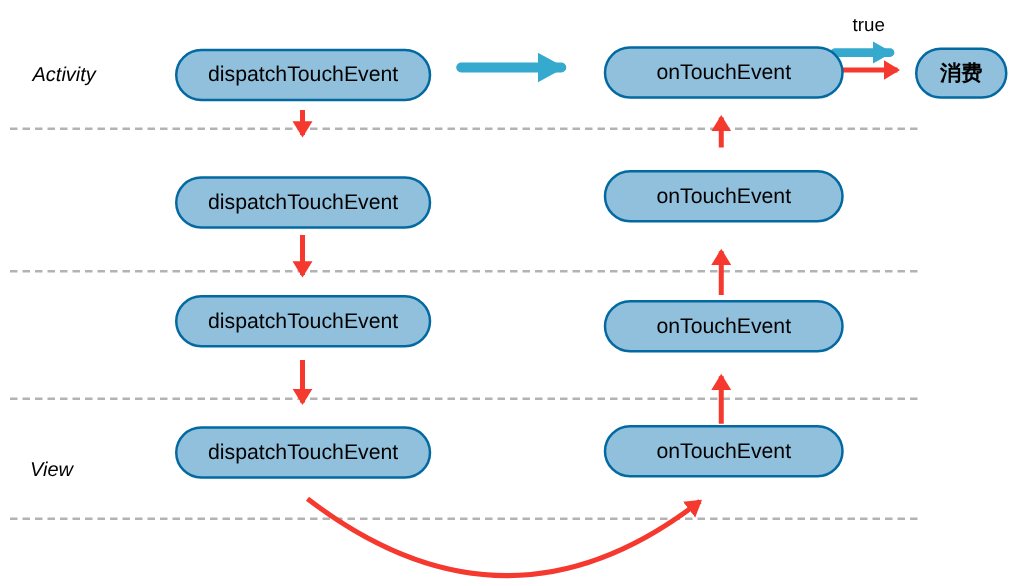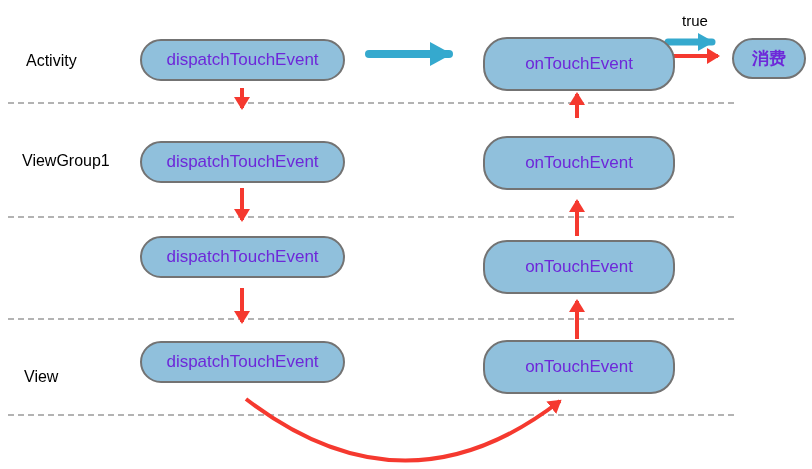--- a/index.html
+++ b/index.html
@@ -10,38 +10,39 @@
     position: relative;
     overflow: hidden;
   }
   #stage { position: absolute; inset: 0; width: 812px; height: 469px; }
 
   .row-label {
     position: absolute;
     font-size: 16px;
     color: #000000;
     white-space: nowrap;
+    font-style: italic;
   }
 
   .pill {
     position: absolute;
     background: #90c0dc;
-    border: 2px solid #737373;
+    border: 2px solid #0369a1;
     border-radius: 24px;
     box-sizing: border-box;
     display: flex;
     align-items: center;
     justify-content: center;
-    color: #6d28d9;
+    color: #000000;
     font-size: 17px;
     white-space: nowrap;
   }
 
   .pill.left  { left: 140px; width: 205px; height: 42px; }
-  .pill.right { left: 483px; width: 192px; height: 54px; }
+  .pill.right { left: 483px; width: 192px; height: 42px; }
 
   .pill.consume {
     left: 732px; top: 38px; width: 74px; height: 41px;
     font-size: 17px;
     font-weight: bold;
   }
 
   .divider {
     position: absolute;
     left: 8px; width: 726px; height: 0;
@@ -91,21 +92,20 @@
     <path d="M369,54 L449,54" stroke="#35a9ce" stroke-width="8" stroke-linecap="round" fill="none" marker-end="url(#m-blue-big)"></path>
 
     <path d="M668,42 L712,42" stroke="#35a9ce" stroke-width="7" stroke-linecap="round" fill="none" marker-end="url(#m-blue-small)"></path>
 
     <path d="M668,56 L718,56" stroke="#f5392f" stroke-width="4" fill="none" marker-end="url(#m-red)"></path>
 
     <path d="M246,399 Q405,521 560,401" stroke="#f5392f" stroke-width="4" fill="none" marker-end="url(#m-red)"></path>
   </svg>
 
   <div class="row-label" style="left:26px; top:52px">Activity</div>
-  <div class="row-label" style="left:22px; top:152px">ViewGroup1</div>
   <div class="row-label" style="left:24px; top:368px">View</div>
 
   <div class="pill left" style="top:39px">dispatchTouchEvent</div>
   <div class="pill left" style="top:141px">dispatchTouchEvent</div>
   <div class="pill left" style="top:236px">dispatchTouchEvent</div>
   <div class="pill left" style="top:341px">dispatchTouchEvent</div>
 
   <div class="pill right" style="top:37px">onTouchEvent</div>
   <div class="pill right" style="top:136px">onTouchEvent</div>
   <div class="pill right" style="top:240px">onTouchEvent</div>

